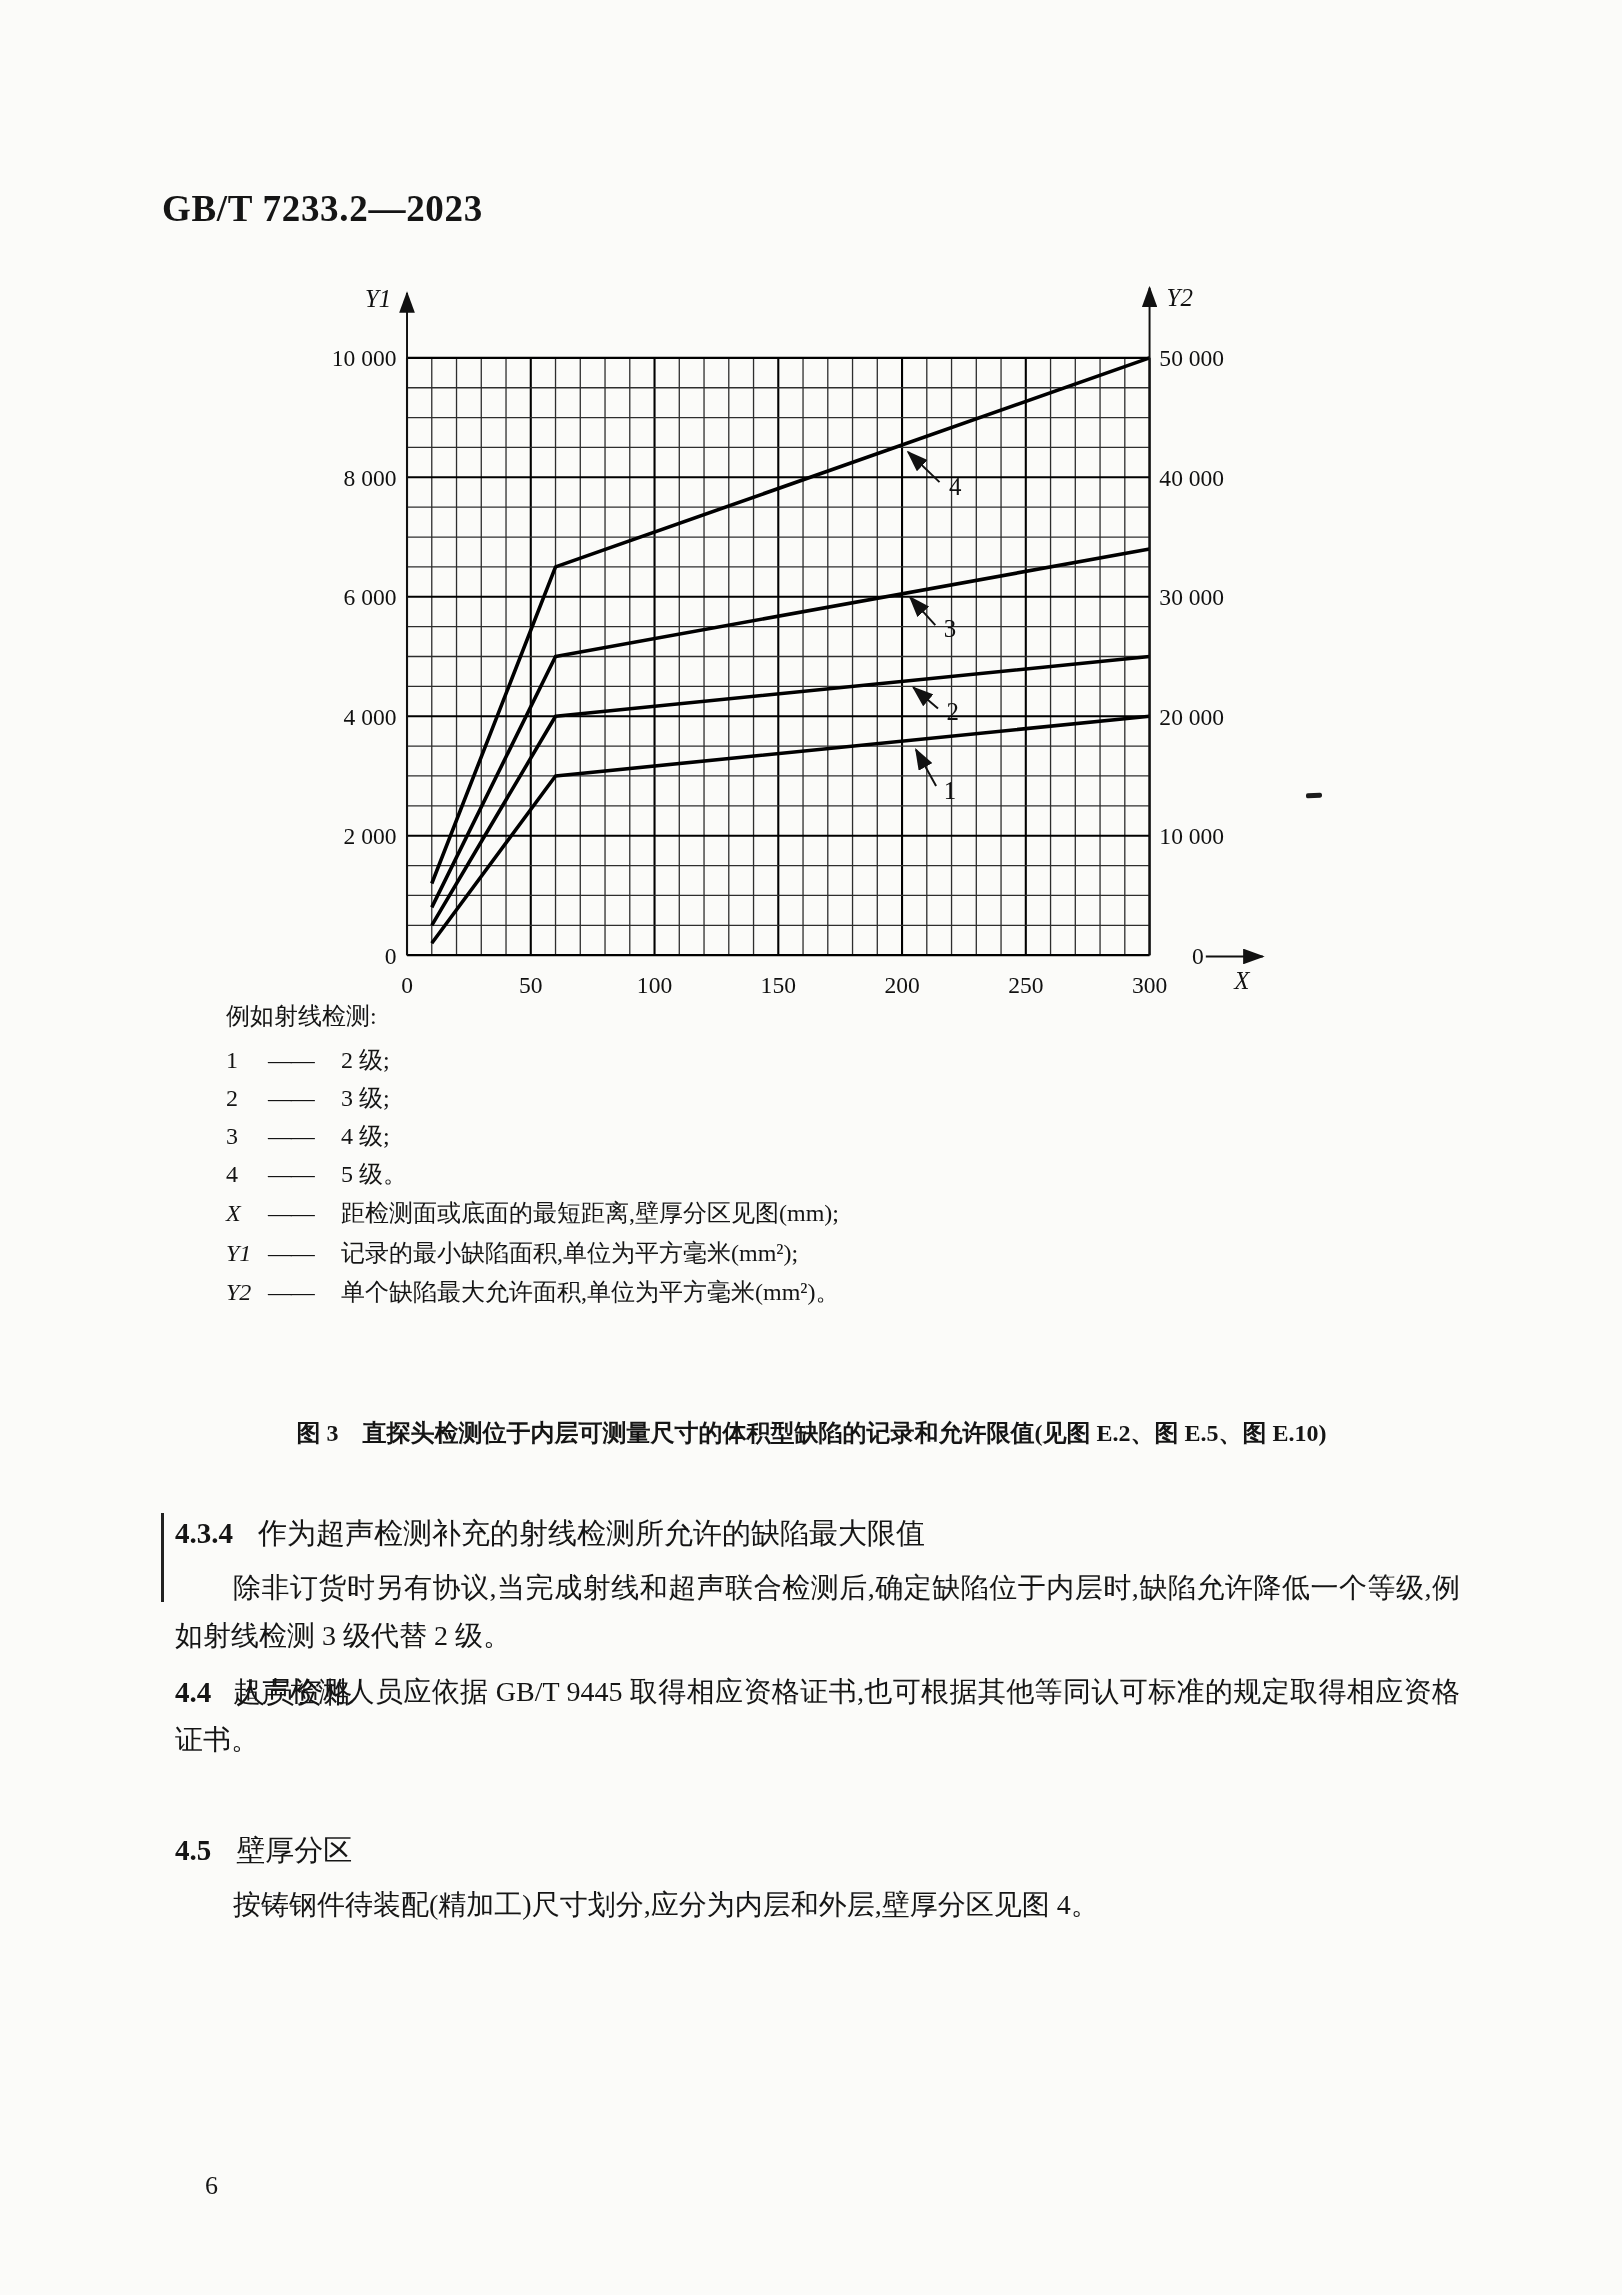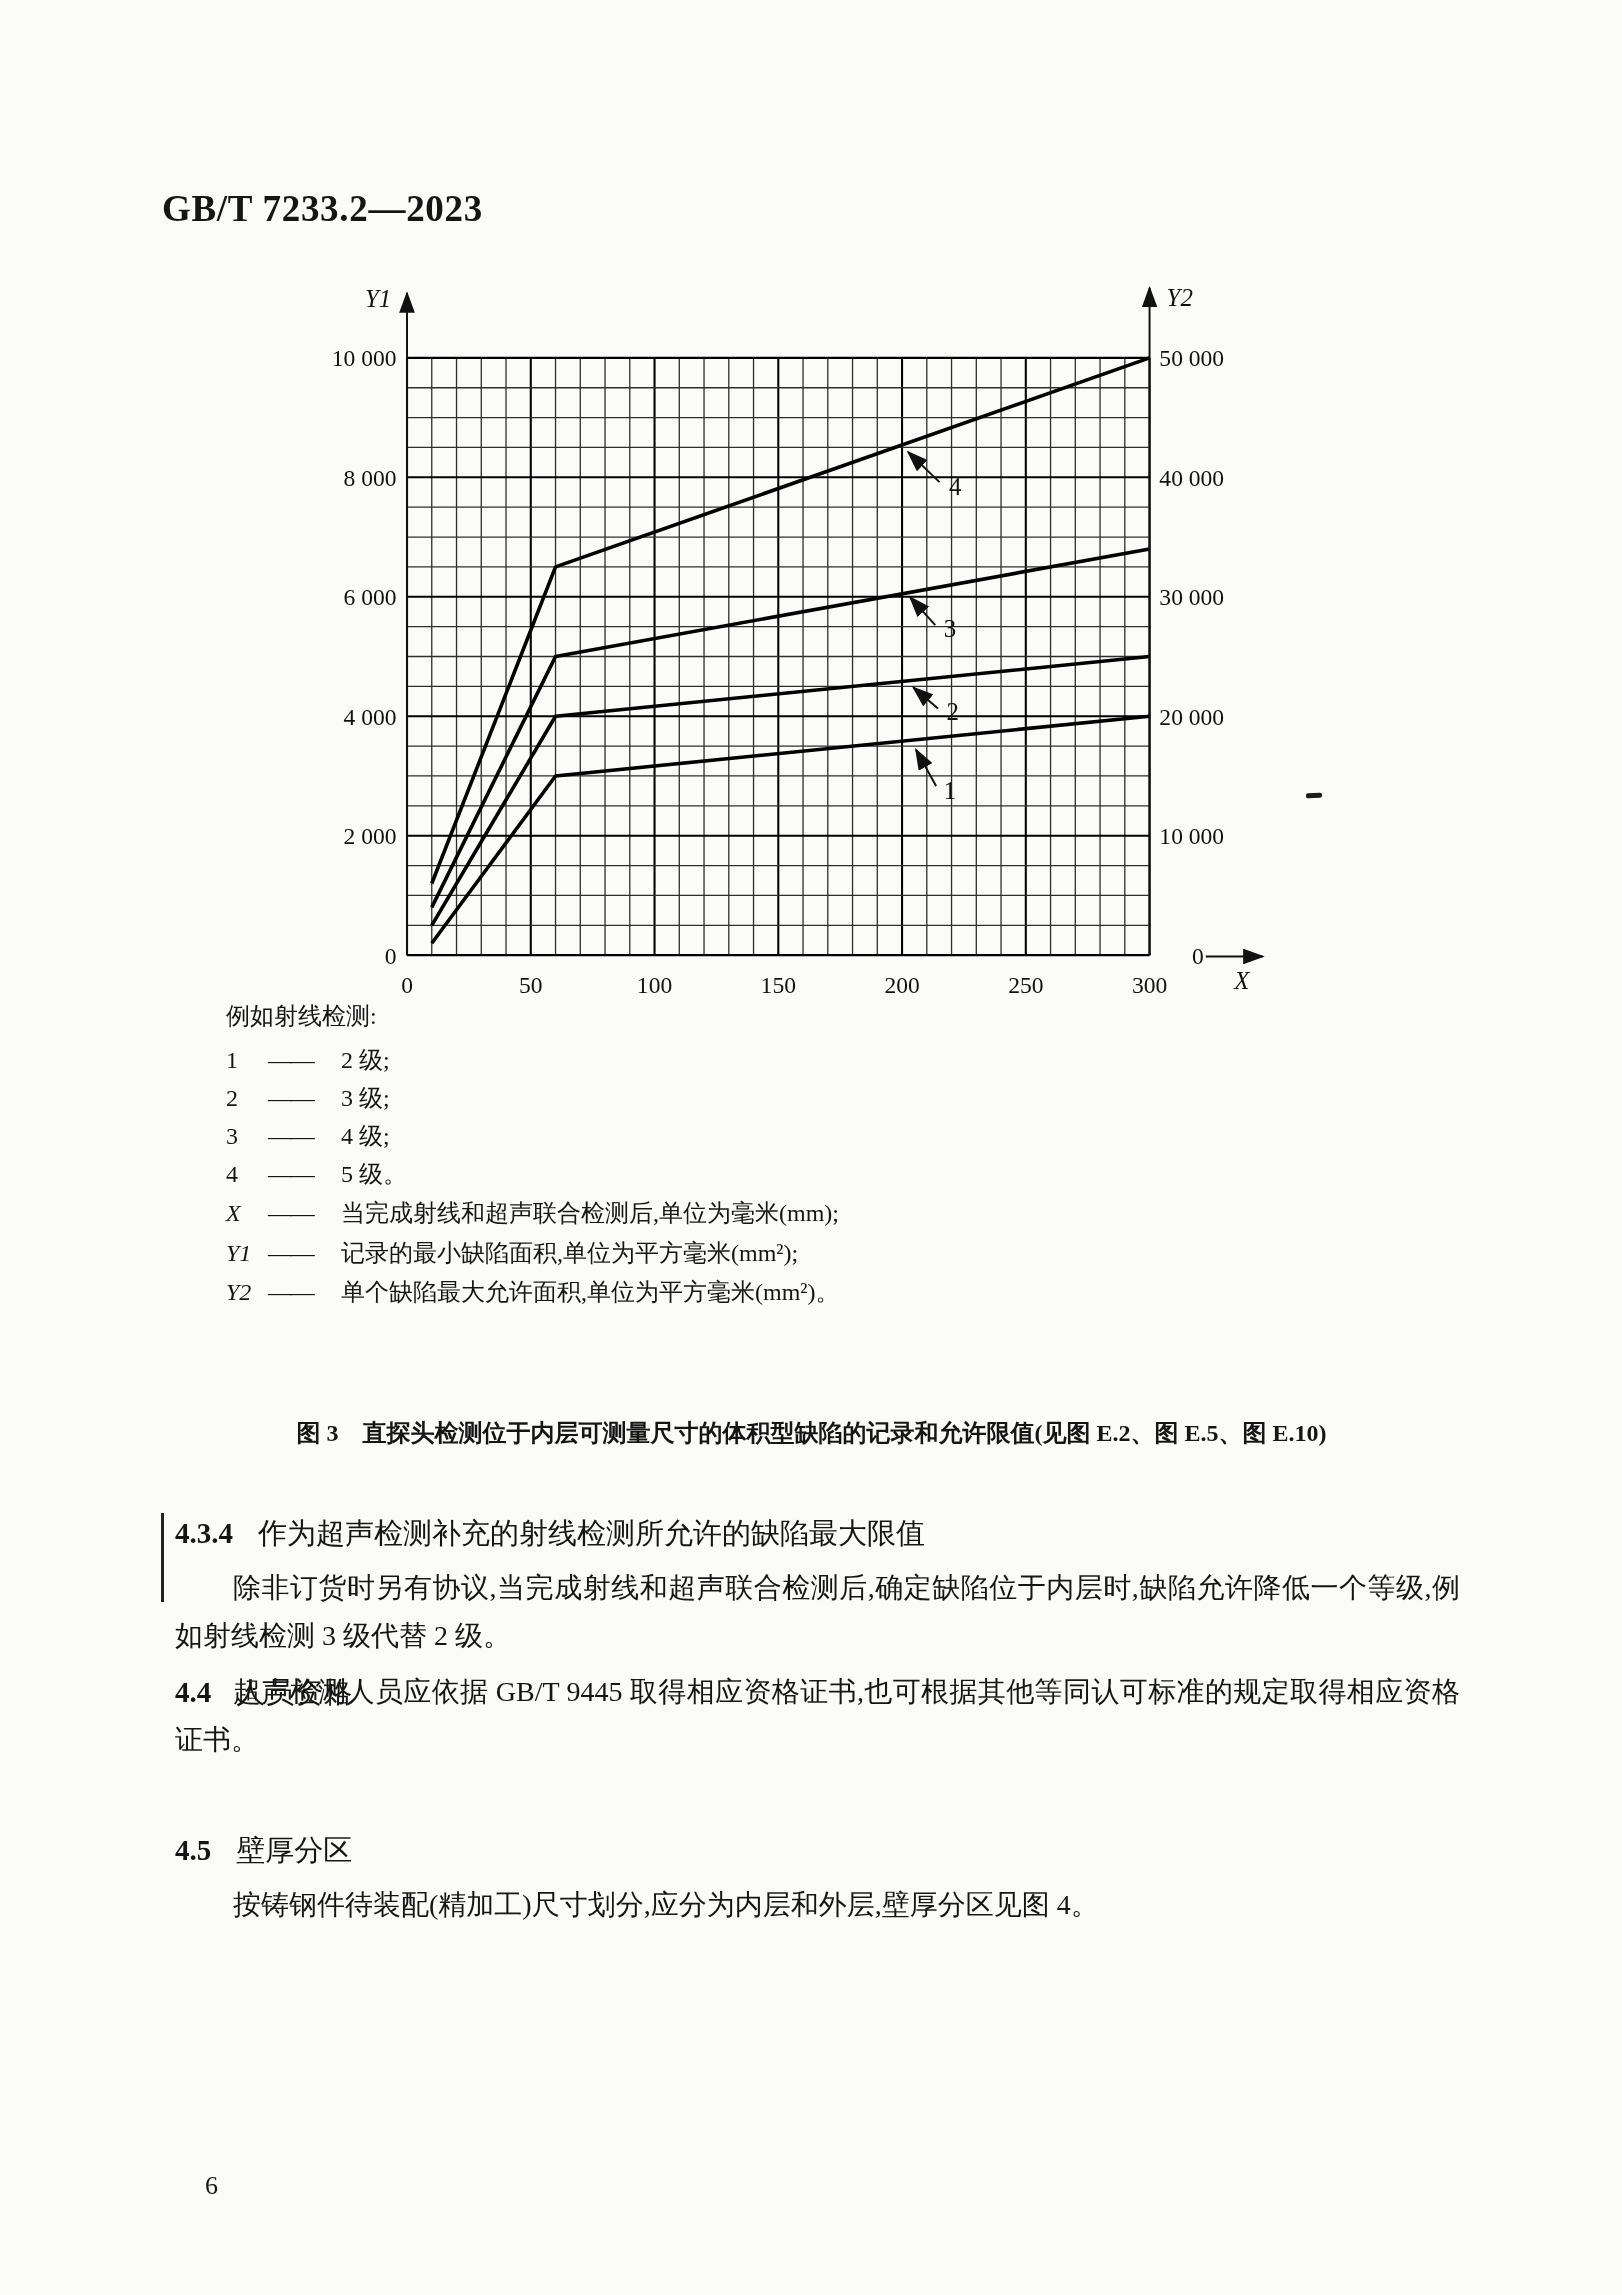--- a/index.html
+++ b/index.html
@@ -148,21 +148,21 @@
   <div class="abs lg-row" style="top:1082px">
     <span class="lg-sym">2</span><span class="lg-dash">——</span><span class="lg-txt">3 级;</span>
   </div>
   <div class="abs lg-row" style="top:1120px">
     <span class="lg-sym">3</span><span class="lg-dash">——</span><span class="lg-txt">4 级;</span>
   </div>
   <div class="abs lg-row" style="top:1158px">
     <span class="lg-sym">4</span><span class="lg-dash">——</span><span class="lg-txt">5 级。</span>
   </div>
   <div class="abs lg-row" style="top:1197px">
-    <span class="lg-sym it">X</span><span class="lg-dash">——</span><span class="lg-txt">当完成射线和超声联合检测后,单位为毫米(mm);</span>
+    <span class="lg-sym it">X</span><span class="lg-dash">——</span><span class="lg-txt">距检测面或底面的最短距离,壁厚分区见图(mm);</span>
   </div>
   <div class="abs lg-row" style="top:1237px">
     <span class="lg-sym it">Y1</span><span class="lg-dash">——</span><span class="lg-txt">记录的最小缺陷面积,单位为平方毫米(mm²);</span>
   </div>
   <div class="abs lg-row" style="top:1276px">
     <span class="lg-sym it">Y2</span><span class="lg-dash">——</span><span class="lg-txt">单个缺陷最大允许面积,单位为平方毫米(mm²)。</span>
   </div>
 
   <div class="abs caption">图 3　直探头检测位于内层可测量尺寸的体积型缺陷的记录和允许限值(见图 E.2、图 E.5、图 E.10)</div>
 

